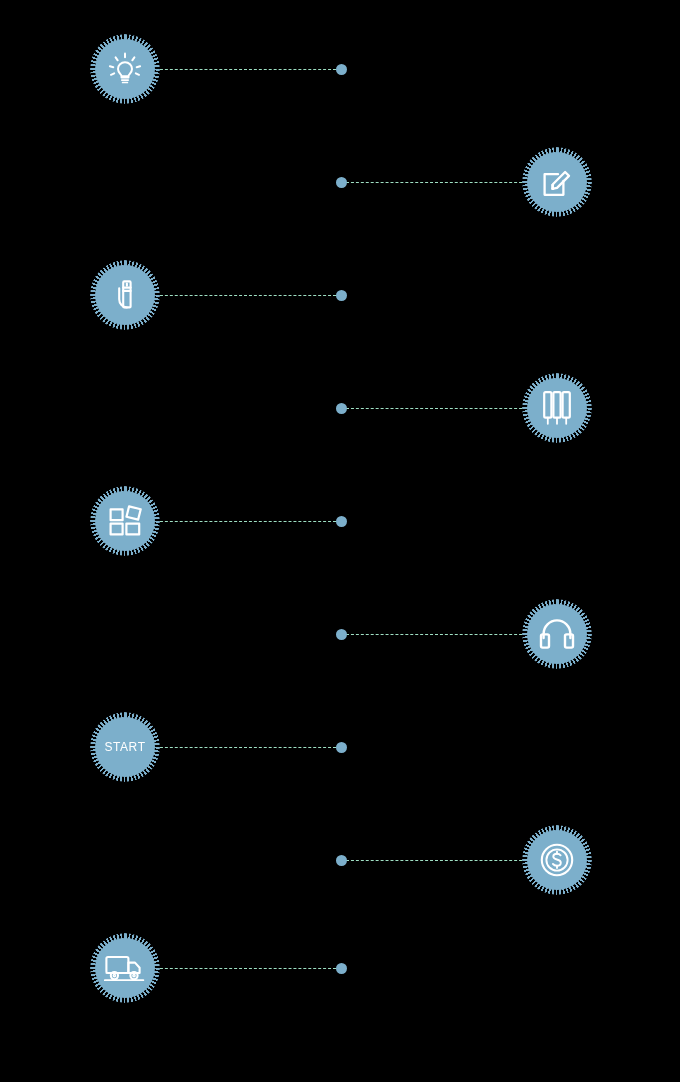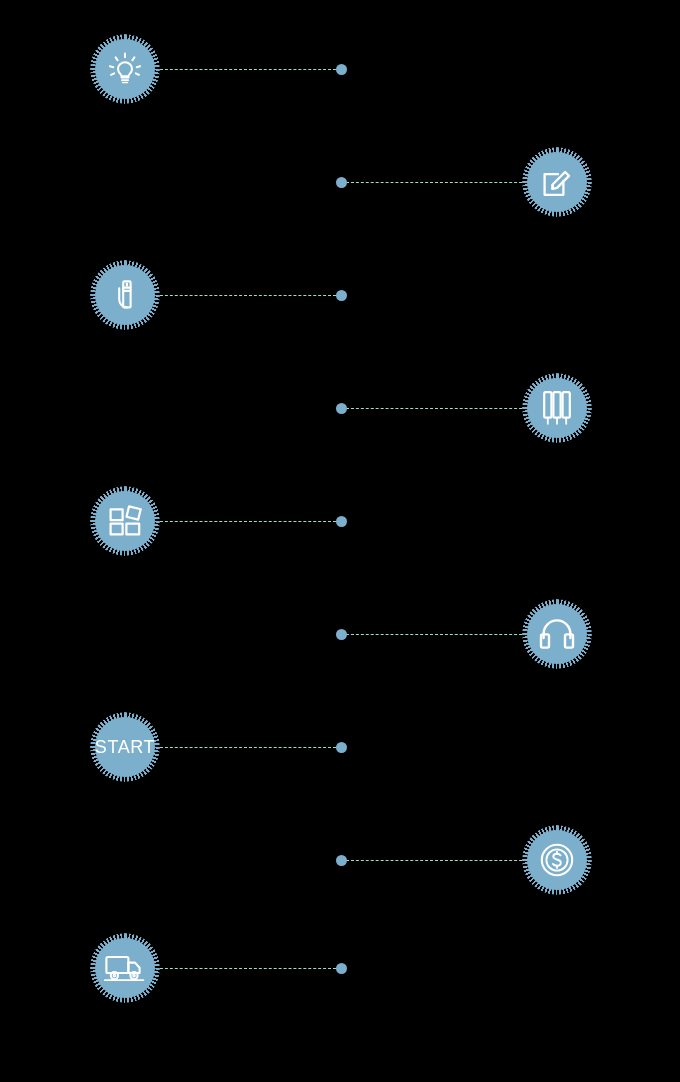--- a/index.html
+++ b/index.html
@@ -59,21 +59,21 @@
     mask: radial-gradient(circle at 50% 50%,
         rgba(0,0,0,0) 0, rgba(0,0,0,0) 29px, #000 29px, #000 35px, rgba(0,0,0,0) 35px);
     z-index: 0;
   }
   .badge > * { position: relative; z-index: 1; }
   .badge.left  { left: 95px; }
   .badge.right { left: 527px; }
 
   .badge-text {
     color: #ffffff;
-    font-size: 18px;
+    font-size: 12px;
     letter-spacing: 0.6px;
     font-family: "Liberation Sans", sans-serif;
     line-height: 1;
     white-space: nowrap;
   }
 
   
   .connector {
     position: absolute;
     height: 0;

